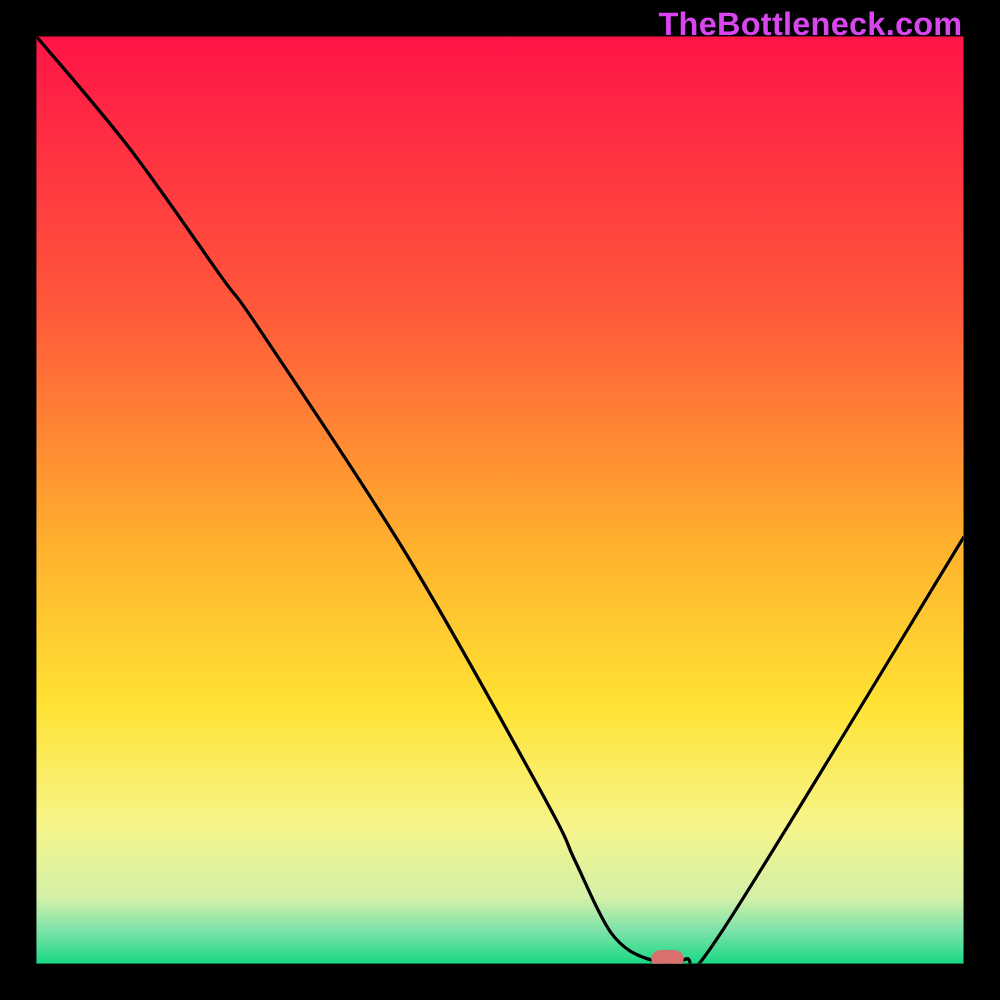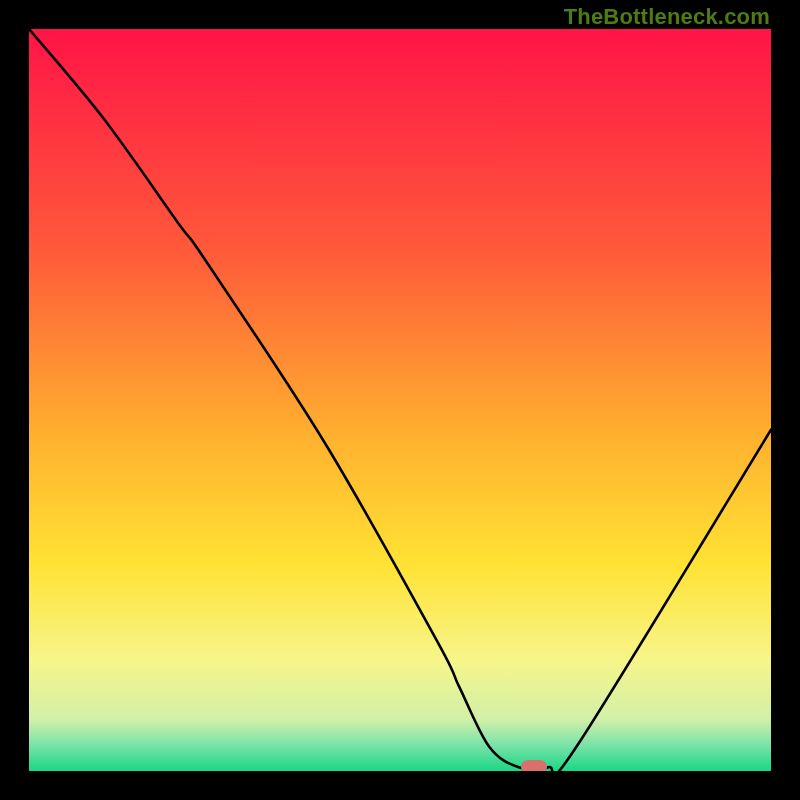--- a/index.html
+++ b/index.html
@@ -26,23 +26,23 @@
   }
   .gradient {
     position: absolute;
     inset: 0;
   }
   .watermark {
     position: absolute;
     top: 4px;
     right: 30px;
     font-family: Arial, Helvetica, sans-serif;
-    font-size: 22px;
+    font-size: 26px;
     font-weight: 600;
-    color: #4d7c0f;
+    color: #d946ef;
     letter-spacing: 0.2px;
     pointer-events: none;
     user-select: none;
   }
   .curve {
     position: absolute;
     inset: 0;
     pointer-events: none;
   }
   .marker {

